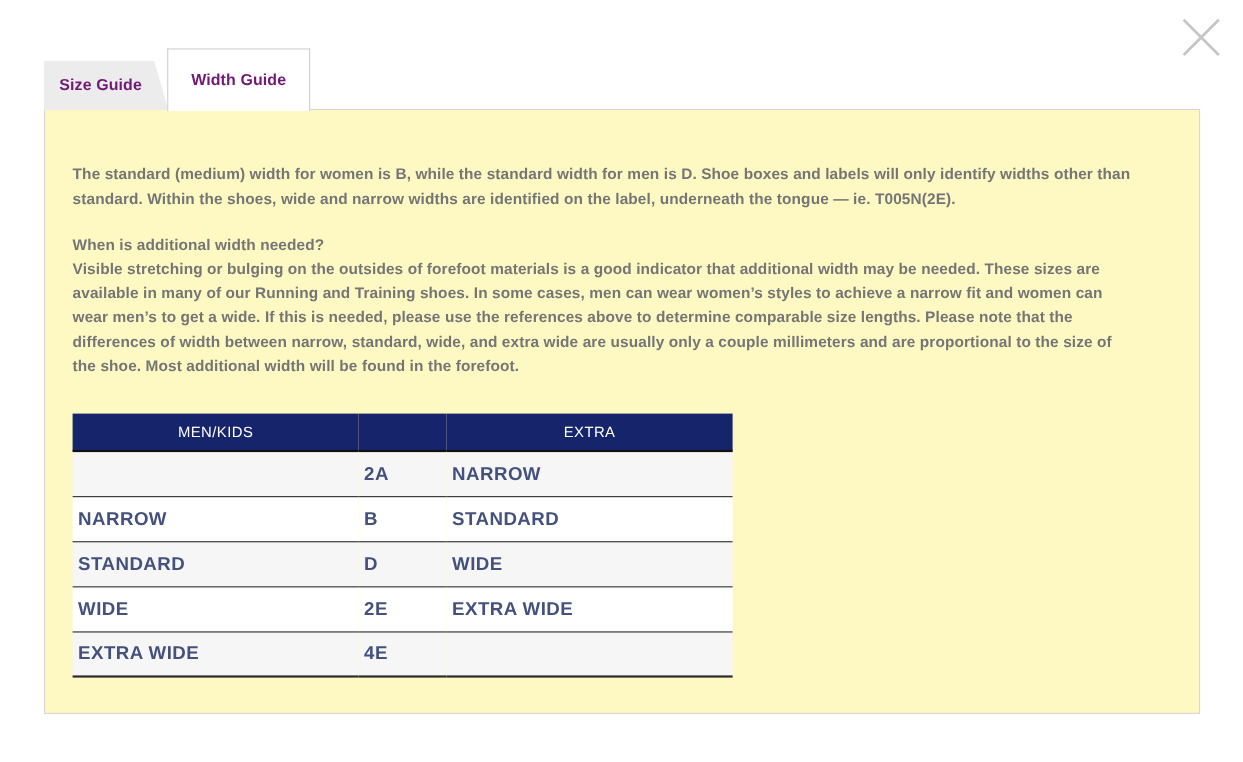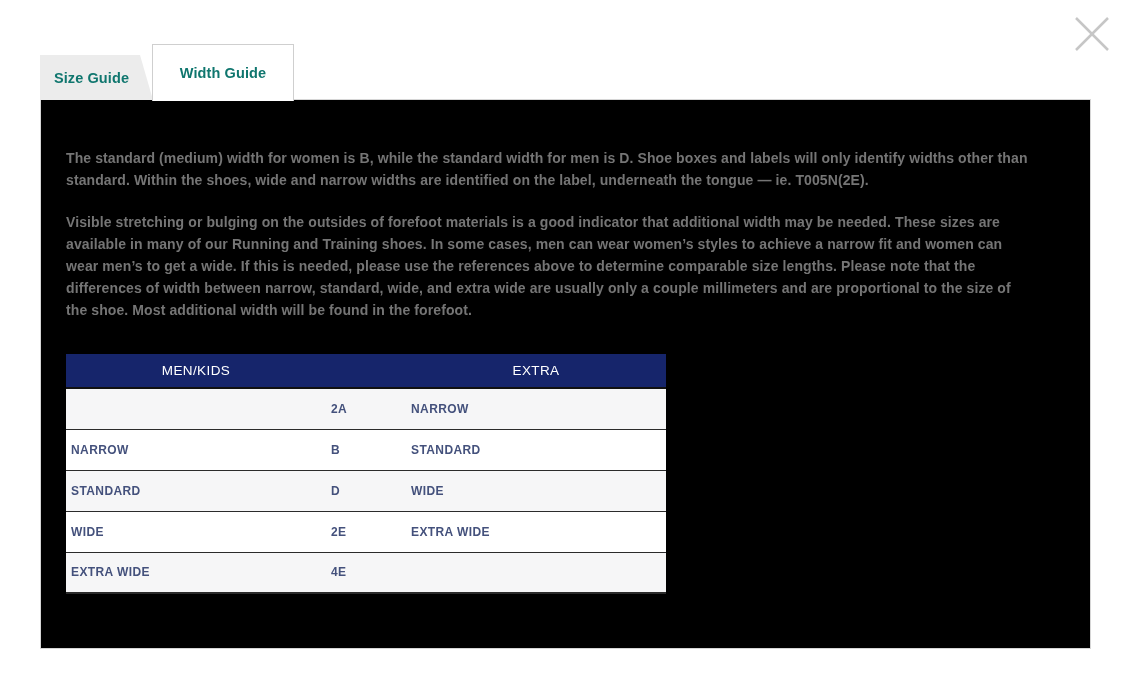--- a/index.html
+++ b/index.html
@@ -19,48 +19,48 @@
     background: none; border: none;
     cursor: pointer;
     padding: 0;
   }
   .close-btn svg { display: block; }
 
   
   .tab {
     position: absolute;
     display: flex; align-items: center; justify-content: center;
-    font-size: 14.5px; font-weight: bold; color: #0f766e;
+    font-size: 14.5px; font-weight: bold; color: #701a75;
     cursor: pointer;
     letter-spacing: 0.1px;
   }
   .tab-inactive {
     left: 40px; top: 55px;
     width: 113px; height: 45px;
     background: #ececec;
     clip-path: polygon(0 0, calc(100% - 13px) 0, 100% 100%, 0 100%);
     padding-right: 10px;
     z-index: 2;
   }
   .tab-active {
     left: 152px; top: 44px;
-    width: 142px; height: 57px;
+    width: 130px; height: 57px;
     background: #ffffff;
     border: 1px solid #cfcfcf;
     border-bottom: none;
     z-index: 3;
   }
 
   
   .panel {
     position: absolute;
     left: 40px; top: 99px;
     width: 1051px; height: 550px;
     border: 1px solid #d6d6d6;
-    background: #000000;
+    background: #fef9c3;
     z-index: 1;
   }
   .panel-content {
     padding: 47px 55px 0 25px;
   }
   .body-text {
     font-size: 14px; line-height: 22px;
     font-weight: bold;
     color: #757575;
     letter-spacing: 0.1px;
@@ -83,21 +83,21 @@
     color: #ffffff;
     font-size: 13.5px;
     font-weight: normal;
     text-align: center;
     height: 34px;
     letter-spacing: 0.4px;
     border-bottom: 2px solid #111111;
   }
   .width-table tbody td {
     height: 41px;
-    font-size: 12px;
+    font-size: 17px;
     font-weight: bold;
     color: #44517c;
     letter-spacing: 0.4px;
     padding-left: 5px;
     border-bottom: 1px solid #2b2b2b;
     text-transform: uppercase;
   }
   .width-table tbody tr:nth-child(odd) { background: #f6f6f7; }
   .width-table tbody tr:nth-child(even) { background: #ffffff; }
   .width-table tbody tr:last-child td { border-bottom: 2px solid #2b2b2b; }
@@ -120,20 +120,21 @@
 
 <div class="tab tab-active">
   <span>Width Guide</span>
 </div>
 
 <div class="panel">
   <div class="panel-content">
 
     <p class="body-text para-1">The standard (medium) width for women is B, while the standard width for men is D. Shoe boxes and labels will only identify widths other than standard. Within the shoes, wide and narrow widths are identified on the label, underneath the tongue — ie. T005N(2E).</p>
 
+    <p class="body-text">When is additional width needed?</p>
     <p class="body-text">Visible stretching or bulging on the outsides of forefoot materials is a good indicator that additional width may be needed. These sizes are available in many of our Running and Training shoes. In some cases, men can wear women’s styles to achieve a narrow fit and women can wear men’s to get a wide. If this is needed, please use the references above to determine comparable size lengths. Please note that the differences of width between narrow, standard, wide, and extra wide are usually only a couple millimeters and are proportional to the size of the shoe. Most additional width will be found in the forefoot.</p>
 
     <table class="width-table">
       <colgroup>
           <col class="c1">
           <col class="c2">
           <col class="c3">
         </colgroup>
       <thead>
         <tr>

